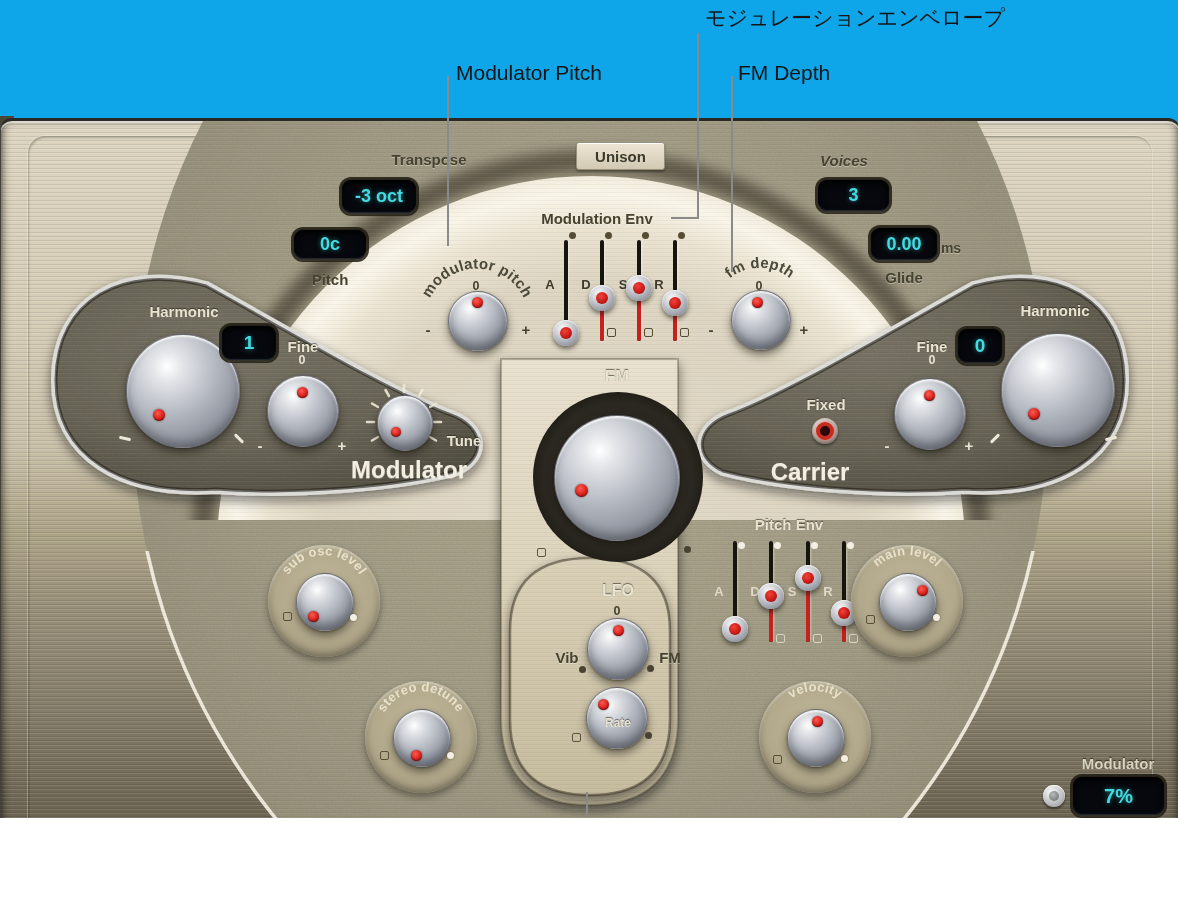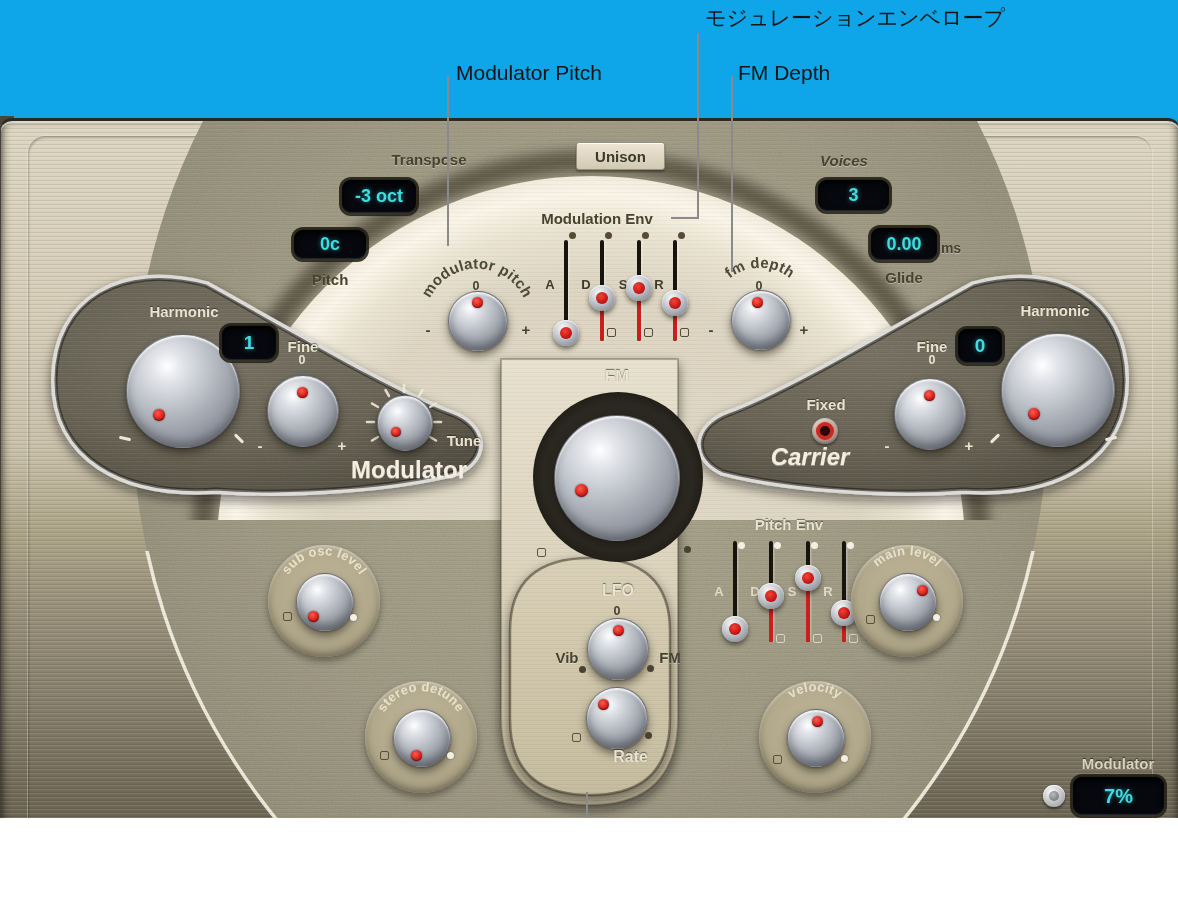--- a/index.html
+++ b/index.html
@@ -290,21 +290,21 @@
       </div>
       <div class="lbl" style="left:508px;top:528px;width:60px;">Vib</div>
       <div class="lbl" style="left:611px;top:528px;width:60px;">FM</div>
       <span class="mk-dot" style="left:550px;top:545px;"></span>
       <span class="mk-dot" style="left:618px;top:544px;"></span>
       <div class="knob" style="left:557px;top:566px;width:60px;height:60px;">
         <span class="rdot" style="left:11px;top:11px;"></span>
       </div>
       <span class="mk-o" style="left:543px;top:612px;"></span>
       <span class="mk-dot" style="left:616px;top:611px;"></span>
-      <div class="lbl light" style="left:559px;top:627px;width:60px;font-size:16px;text-align:right;">Rate</div>
+      <div class="lbl light" style="left:559px;top:595px;width:60px;font-size:12px;">Rate</div>
 
       <div class="lbl light" style="left:700px;top:395px;width:120px;">Pitch Env</div>
       <div class="env vol-env" style="left:690px;top:404px;">
   <div class="slider" style="left: 0px;">
     <span class="s-dot"></span>
     <span class="s-letter">A</span>
     <div class="s-track"></div>
     <div class="s-fill" style="top: 113px; height: 4px;"></div>
     <div class="s-handle" style="top: 91px;"></div>
 
@@ -380,21 +380,21 @@
       <div class="lcd" style="left:929px;top:208px;width:44px;height:34px;font-size:19px;">0</div>
       <div class="lbl light" style="left:873px;top:217px;width:60px;">Fine</div>
       <div class="zero" style="left:893px;top:232px;width:20px;color:#e9e3d1;">0</div>
       <div class="knob" style="left:865px;top:257px;width:70px;height:70px;">
         <span class="rdot" style="left:29px;top:11px;"></span>
       </div>
       <div class="mm light" style="left:849px;top:316px;">-</div>
       <div class="mm light" style="left:931px;top:316px;">+</div>
       <div class="lbl light" style="left:757px;top:275px;width:80px;">Fixed</div>
       <div class="led" style="left:783px;top:297px;"></div>
-      <div class="lbl big" style="left:701px;top:322px;width:160px;font-style:italic;">Carrier</div>
+      <div class="lbl big" style="left:701px;top:337px;width:160px;">Carrier</div>
 
       <div class="recess" style="left:239px;top:424px;"></div>
       <svg class="ctext" style="left:225px;top:414px;" width="140" height="100">
         <path id="arc-so" d="M 32 80 A 42 42 0 1 1 108 80" fill="none"></path>
         <text class="ct-light" text-anchor="middle"><textPath href="#arc-so" startOffset="50%">sub osc level</textPath></text>
       </svg>
       <div class="knob" style="left:267px;top:452px;width:56px;height:56px;">
         <span class="rdot" style="left:11px;top:37px;"></span>
       </div>
       <span class="mk-o" style="left:254px;top:491px;"></span>

